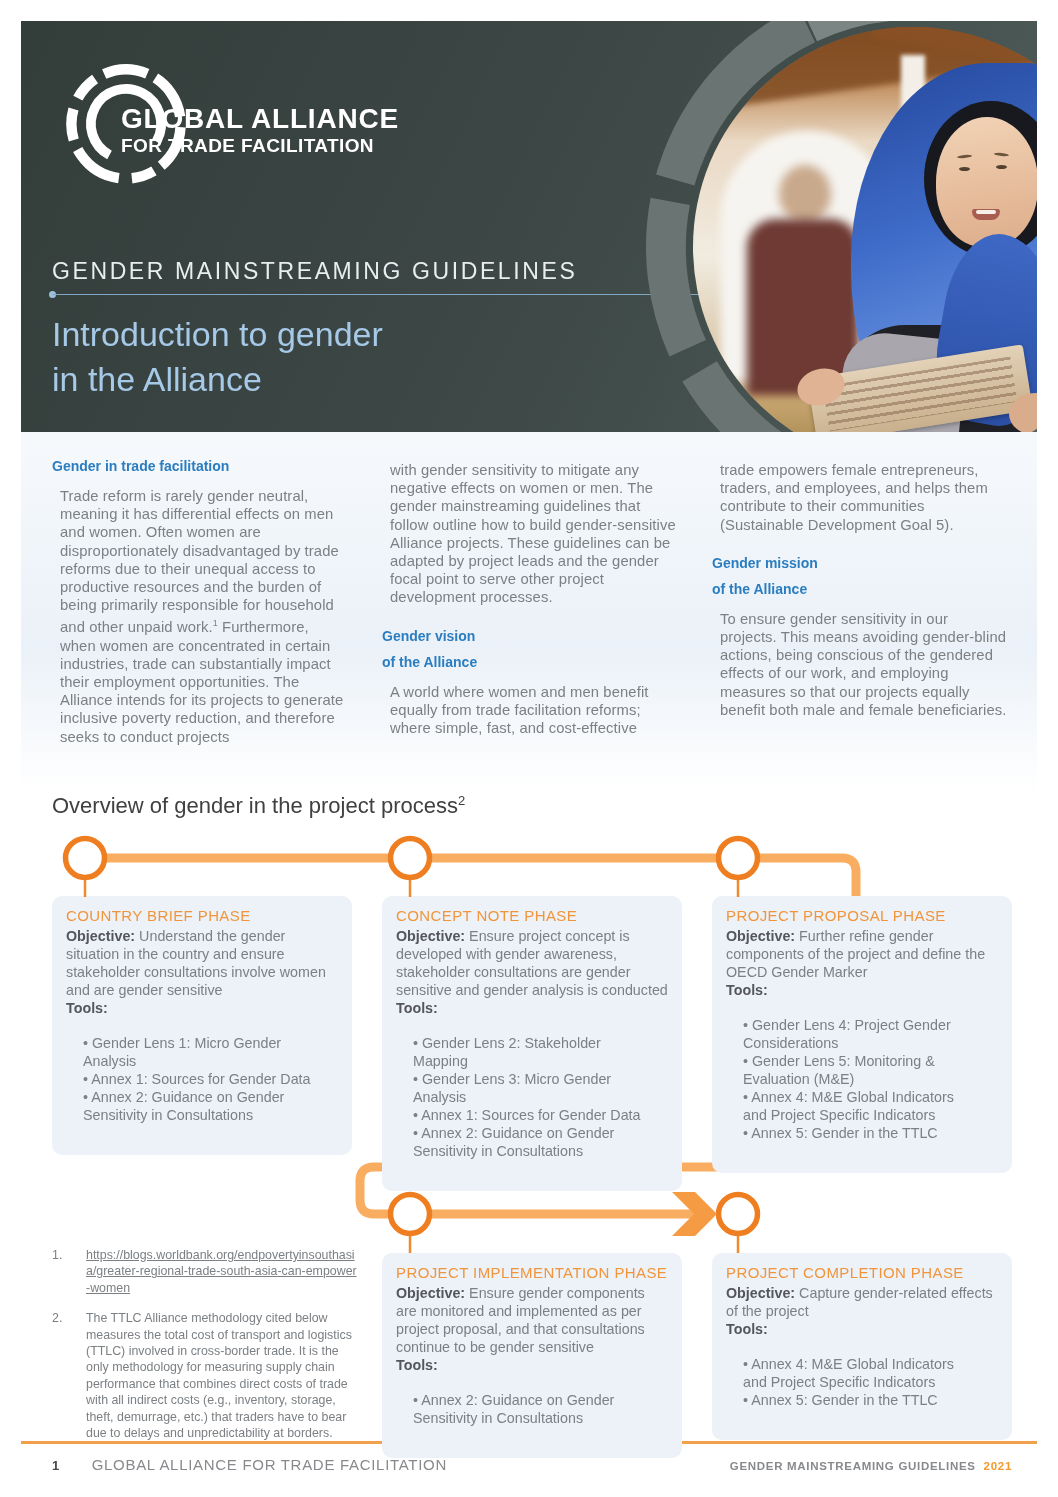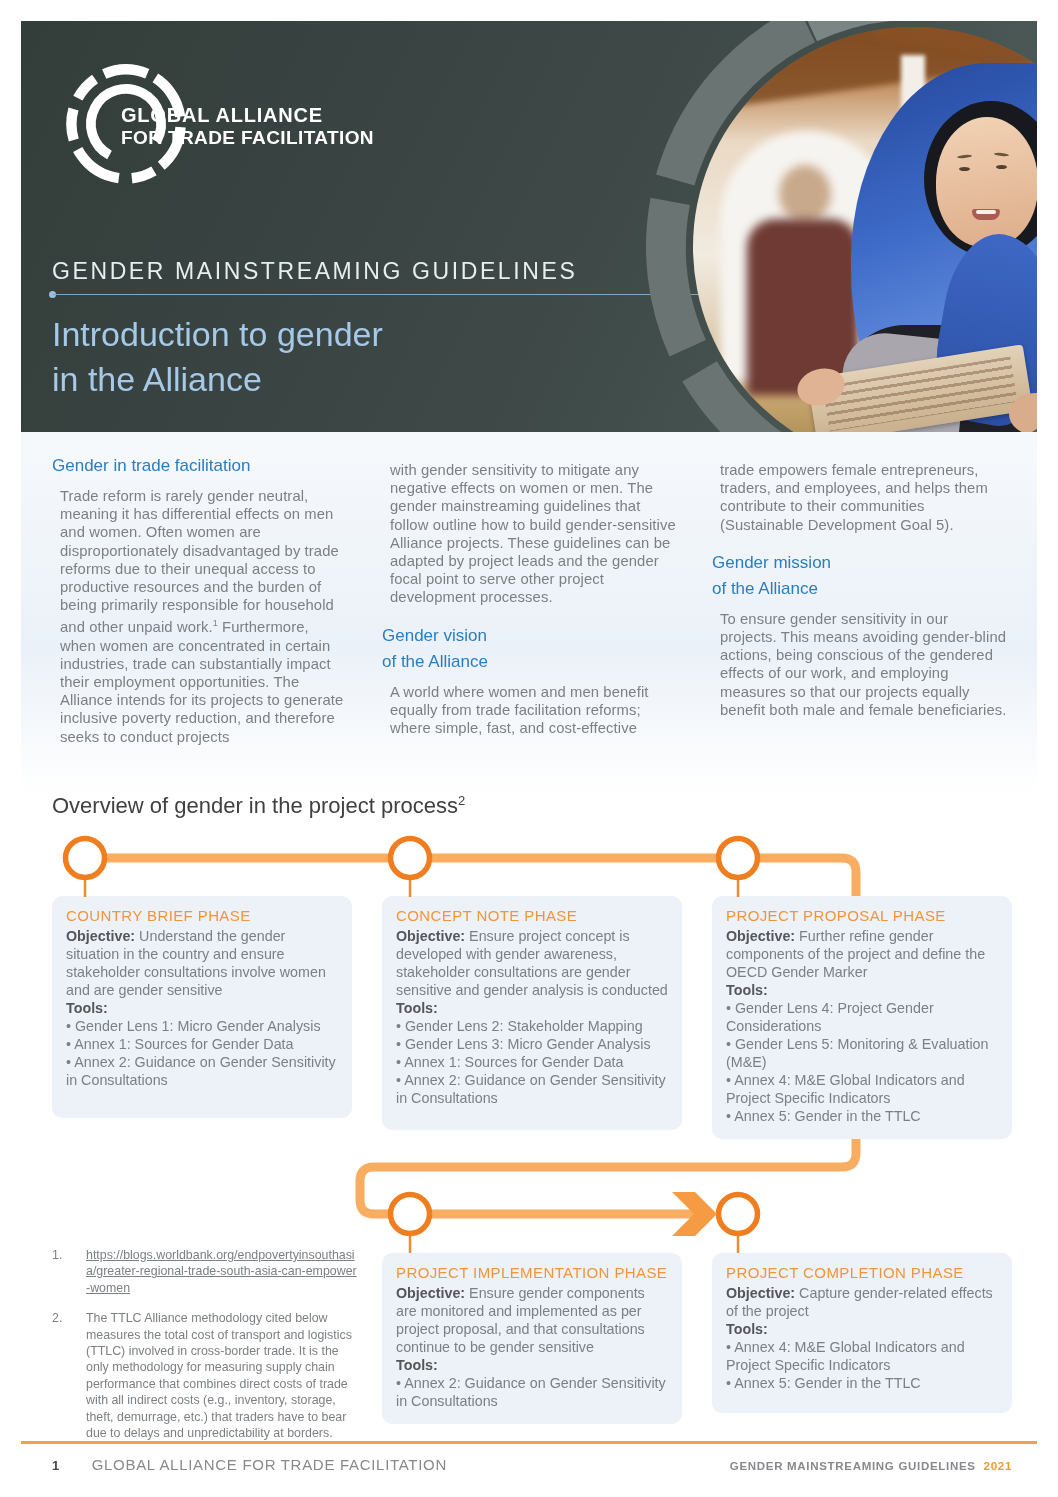--- a/index.html
+++ b/index.html
@@ -9,21 +9,21 @@
     outline:1px solid #e3e3e3; box-sizing:border-box;
   }
   
   .header {
     position:absolute; left:21px; top:21px; width:1016px; height:411px;
     background:linear-gradient(116deg,#333d3a 0%,#3b4543 40%,#414d4a 65%,#52605d 100%);
     overflow:hidden;
   }
   .logo-ring { position:absolute; left:40px; top:38px; width:130px; height:130px; z-index:4; }
   .logo-text { position:absolute; left:100px; top:84px; color:#ffffff; z-index:5; line-height:1; }
-  .logo-line1 { font-size:20px; font-weight:bold; letter-spacing:0.8px; }
+  .logo-line1 { font-size:28px; font-weight:bold; letter-spacing:0.8px; }
   .logo-line2 { font-size:19px; font-weight:bold; letter-spacing:0.4px; margin-top:3px; }
   .doc-title {
     position:absolute; left:31px; top:237px; z-index:4;
     font-size:23px; font-weight:normal; letter-spacing:2.6px; color:#e8edef;
   }
   .divider { position:absolute; left:28px; top:270px; right:0; height:7px; z-index:1; }
   .divider .dot { position:absolute; left:0; top:0; width:7px; height:7px; border-radius:50%; background:#9cc0dc; }
   .divider .line { position:absolute; left:4px; top:3px; right:0; height:1px; background:#7ea8c5; }
   .page-title {
     position:absolute; left:31px; top:291px; z-index:4; margin:0;
@@ -60,36 +60,36 @@
     box-shadow:0 2px 5px rgba(0,0,0,.3); }
   .ph-print { position:absolute; left:14px; top:10px; right:14px; bottom:10px;
     background:repeating-linear-gradient(180deg,#8a6b52 0 3px,transparent 3px 9px); opacity:.55; }
   .ph-hand-l { position:absolute; left:104px; top:342px; width:48px; height:36px; background:#dfb393; border-radius:50%; transform:rotate(-16deg); }
   .ph-hand-r { position:absolute; left:316px; top:366px; width:52px; height:42px; background:#d9ad8c; border-radius:50%; }
   
   .body-tint { position:absolute; left:21px; top:432px; width:1016px; height:362px; z-index:0;
     background:linear-gradient(180deg,#f6f9fc 0%,#ebf1f8 60%,#ffffff 100%); }
   
   .col { position:absolute; top:453px; width:303px; z-index:1; }
-  .col h2 { margin:0 0 7px 0; font-size:17px; font-weight:normal; color:#2a7dc0; line-height:26px; }
+  .col h2 { margin:0 0 7px 0; font-size:14px; font-weight:bold; color:#2a7dc0; line-height:26px; }
   .col h2.two-line { margin:16px 0 7px 0; white-space:pre-line; }
   .col p { margin:8px; font-size:14.8px; line-height:18.2px; color:#7c8084; letter-spacing:0.1px; }
   .col p sup { font-size:9px; vertical-align:super; }
   
   .ov-heading { position:absolute; left:52px; top:793px; margin:0; z-index:1;
     font-size:22px; font-weight:normal; color:#404040; }
   .ov-heading sup { font-size:13px; vertical-align:super; }
   svg.flow-connector { position:absolute; left:0; top:0; z-index:1; }
   svg.flow-nodes { position:absolute; left:0; top:0; z-index:3; }
   .pbox { position:absolute; width:300px; box-sizing:border-box; z-index:2;
     background:#edf1f8; border-radius:10px; padding:11px 14px 14px 14px; }
   .ptitle { font-size:15px; color:#f0953b; letter-spacing:0.4px; margin:0 0 3px 0; }
   .pbox p { margin:0; font-size:14.3px; line-height:18px; color:#7c8084; }
   .plabel { font-weight:bold; color:#54565a; font-size:14.3px; line-height:18px; }
-  .ptools { list-style:none; margin:0; padding:0; }
+  .ptools { list-style:none; margin:17px; padding:0; }
   .ptools li { font-size:14.3px; line-height:18px; color:#7c8084; }
   .ptools li::before { content:"• "; }
   
   .footnotes { position:absolute; left:52px; top:1247px; width:306px; z-index:1; }
   .fn { display:flex; margin-bottom:14px; }
   .fn-num { width:34px; flex:none; font-size:12.4px; line-height:16.4px; color:#7c8084; }
   .fn-text { flex:1; font-size:12.4px; line-height:16.4px; color:#7c8084; }
   .fn-link { text-decoration:underline; word-break:break-all; color:#7c8084; }
   
   .footer-rule { position:absolute; left:21px; top:1441px; width:1016px; height:3px; background:#f3a04d; }

